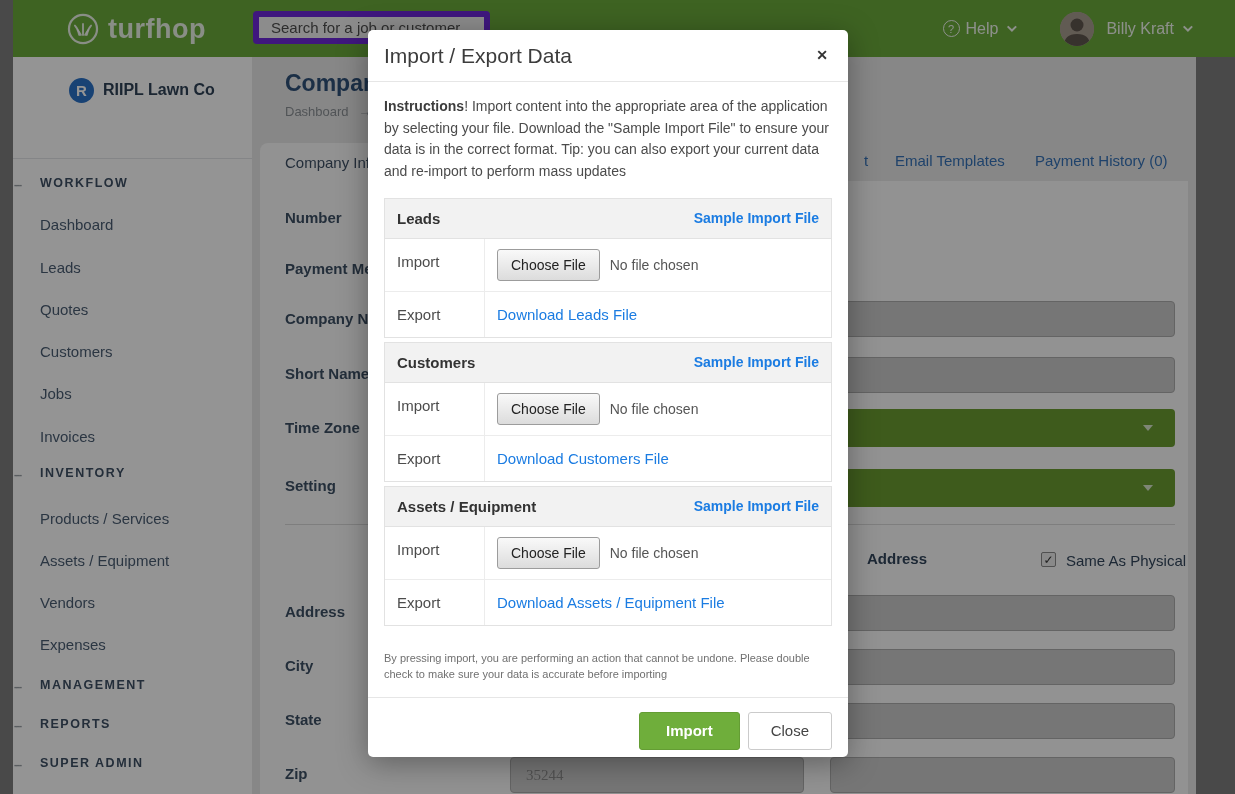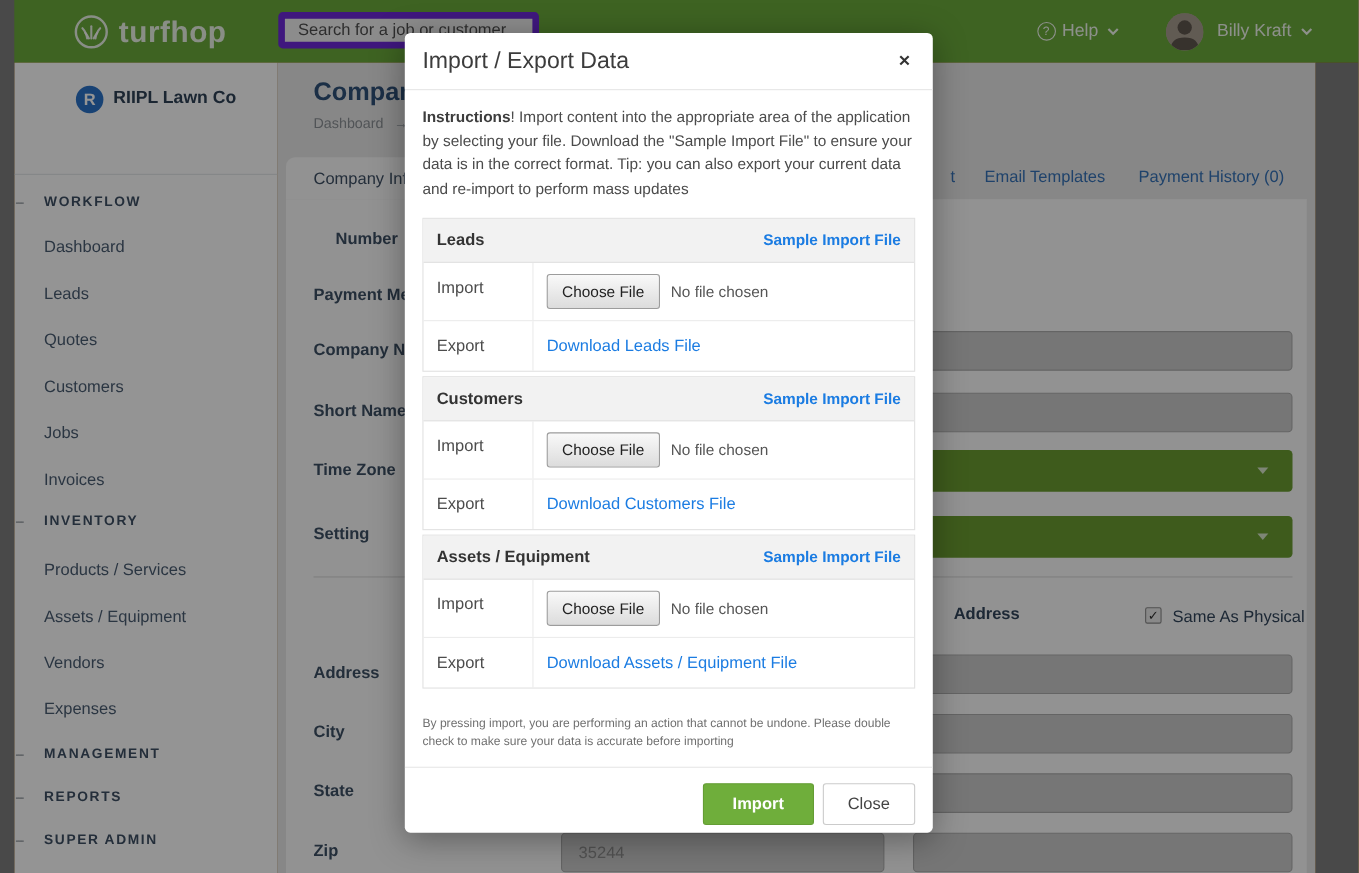--- a/index.html
+++ b/index.html
@@ -1,18 +1,18 @@
 <!DOCTYPE html>
 <html><head>
 <meta charset="utf-8">
 <style>
   html,body{margin:0;padding:0;background:#555;}
   *{box-sizing:border-box;}
   .screen{position:relative;width:1235px;height:794px;overflow:hidden;
-          font-family:"Liberation Sans",sans-serif;background:#a16207;}
+          font-family:"Liberation Sans",sans-serif;background:#0f766e;}
   
   .topbar{position:absolute;left:0;top:0;width:1235px;height:57px;background:#6bab3c;z-index:1;}
   .brand{position:absolute;left:66px;top:12px;display:flex;align-items:center;color:rgba(255,255,255,0.88);}
   .brand svg{width:34px;height:34px;}
   .brand-name{font-size:27px;font-weight:bold;letter-spacing:0.5px;margin-left:8px;}
   .searchbox{position:absolute;left:253px;top:11px;width:237px;height:33px;background:#f2f2f2;
              border:6px solid #6d28d9;border-radius:4px;font-size:15px;color:#4f4f4f;
              padding:0 12px;font-family:"Liberation Sans",sans-serif;}
   .searchbox::placeholder{color:#4f4f4f;opacity:1;}
   .hdr-right{position:absolute;right:45px;top:0;height:57px;display:flex;align-items:center;
@@ -190,21 +190,21 @@
       <span class="arrow">→</span>
       <span>Company Settings</span>
     </div>
 
     <div class="tab-active">Company Info</div>
     <div class="tab-link" style="left:612px;">t</div>
     <div class="tab-link" style="left:643px;">Email Templates</div>
     <div class="tab-link" style="left:783px;">Payment History (0)</div>
 
     <div class="card">
-      <div class="f-label" style="top:28px;margin-left:20px;">Number</div>
+      <div class="f-label" style="top:28px;">Number</div>
       <div class="f-label" style="top:79px;">Payment Method</div>
       <div class="f-label" style="top:129px;">Company Name</div>
       <div class="f-label" style="top:184px;">Short Name</div>
       <div class="f-label" style="top:238px;">Time Zone</div>
       <div class="f-label" style="top:296px;">Setting</div>
 
       <div class="inp" style="left:250px;top:20px;width:300px;"></div>
       <div class="inp" style="left:250px;top:71px;width:300px;"></div>
       <div class="inp" style="left:250px;top:120px;width:665px;"></div>
       <div class="inp" style="left:250px;top:176px;width:665px;"></div>
@@ -224,21 +224,21 @@
       <div class="cbx-label" style="left:806px;top:371px;">Same As Physical</div>
 
       <div class="f-label" style="top:422px;">Address</div>
       <div class="f-label" style="top:476px;">City</div>
       <div class="f-label" style="top:530px;">State</div>
       <div class="f-label" style="top:584px;">Zip</div>
 
       <div class="inp" style="left:250px;top:414px;width:310px;"></div>
       <div class="inp" style="left:250px;top:468px;width:310px;"></div>
       <div class="inp" style="left:250px;top:522px;width:310px;"></div>
-      <div class="inp" style="left:250px;top:576px;width:294px;">
+      <div class="inp" style="left:250px;top:576px;width:294px;font-family:Liberation Serif, serif;">
         <span>35244</span>
       </div>
 
       <div class="inp" style="left:570px;top:414px;width:345px;"></div>
       <div class="inp" style="left:570px;top:468px;width:345px;"></div>
       <div class="inp" style="left:570px;top:522px;width:345px;"></div>
       <div class="inp" style="left:570px;top:576px;width:345px;"></div>
     </div>
   </div>
 

